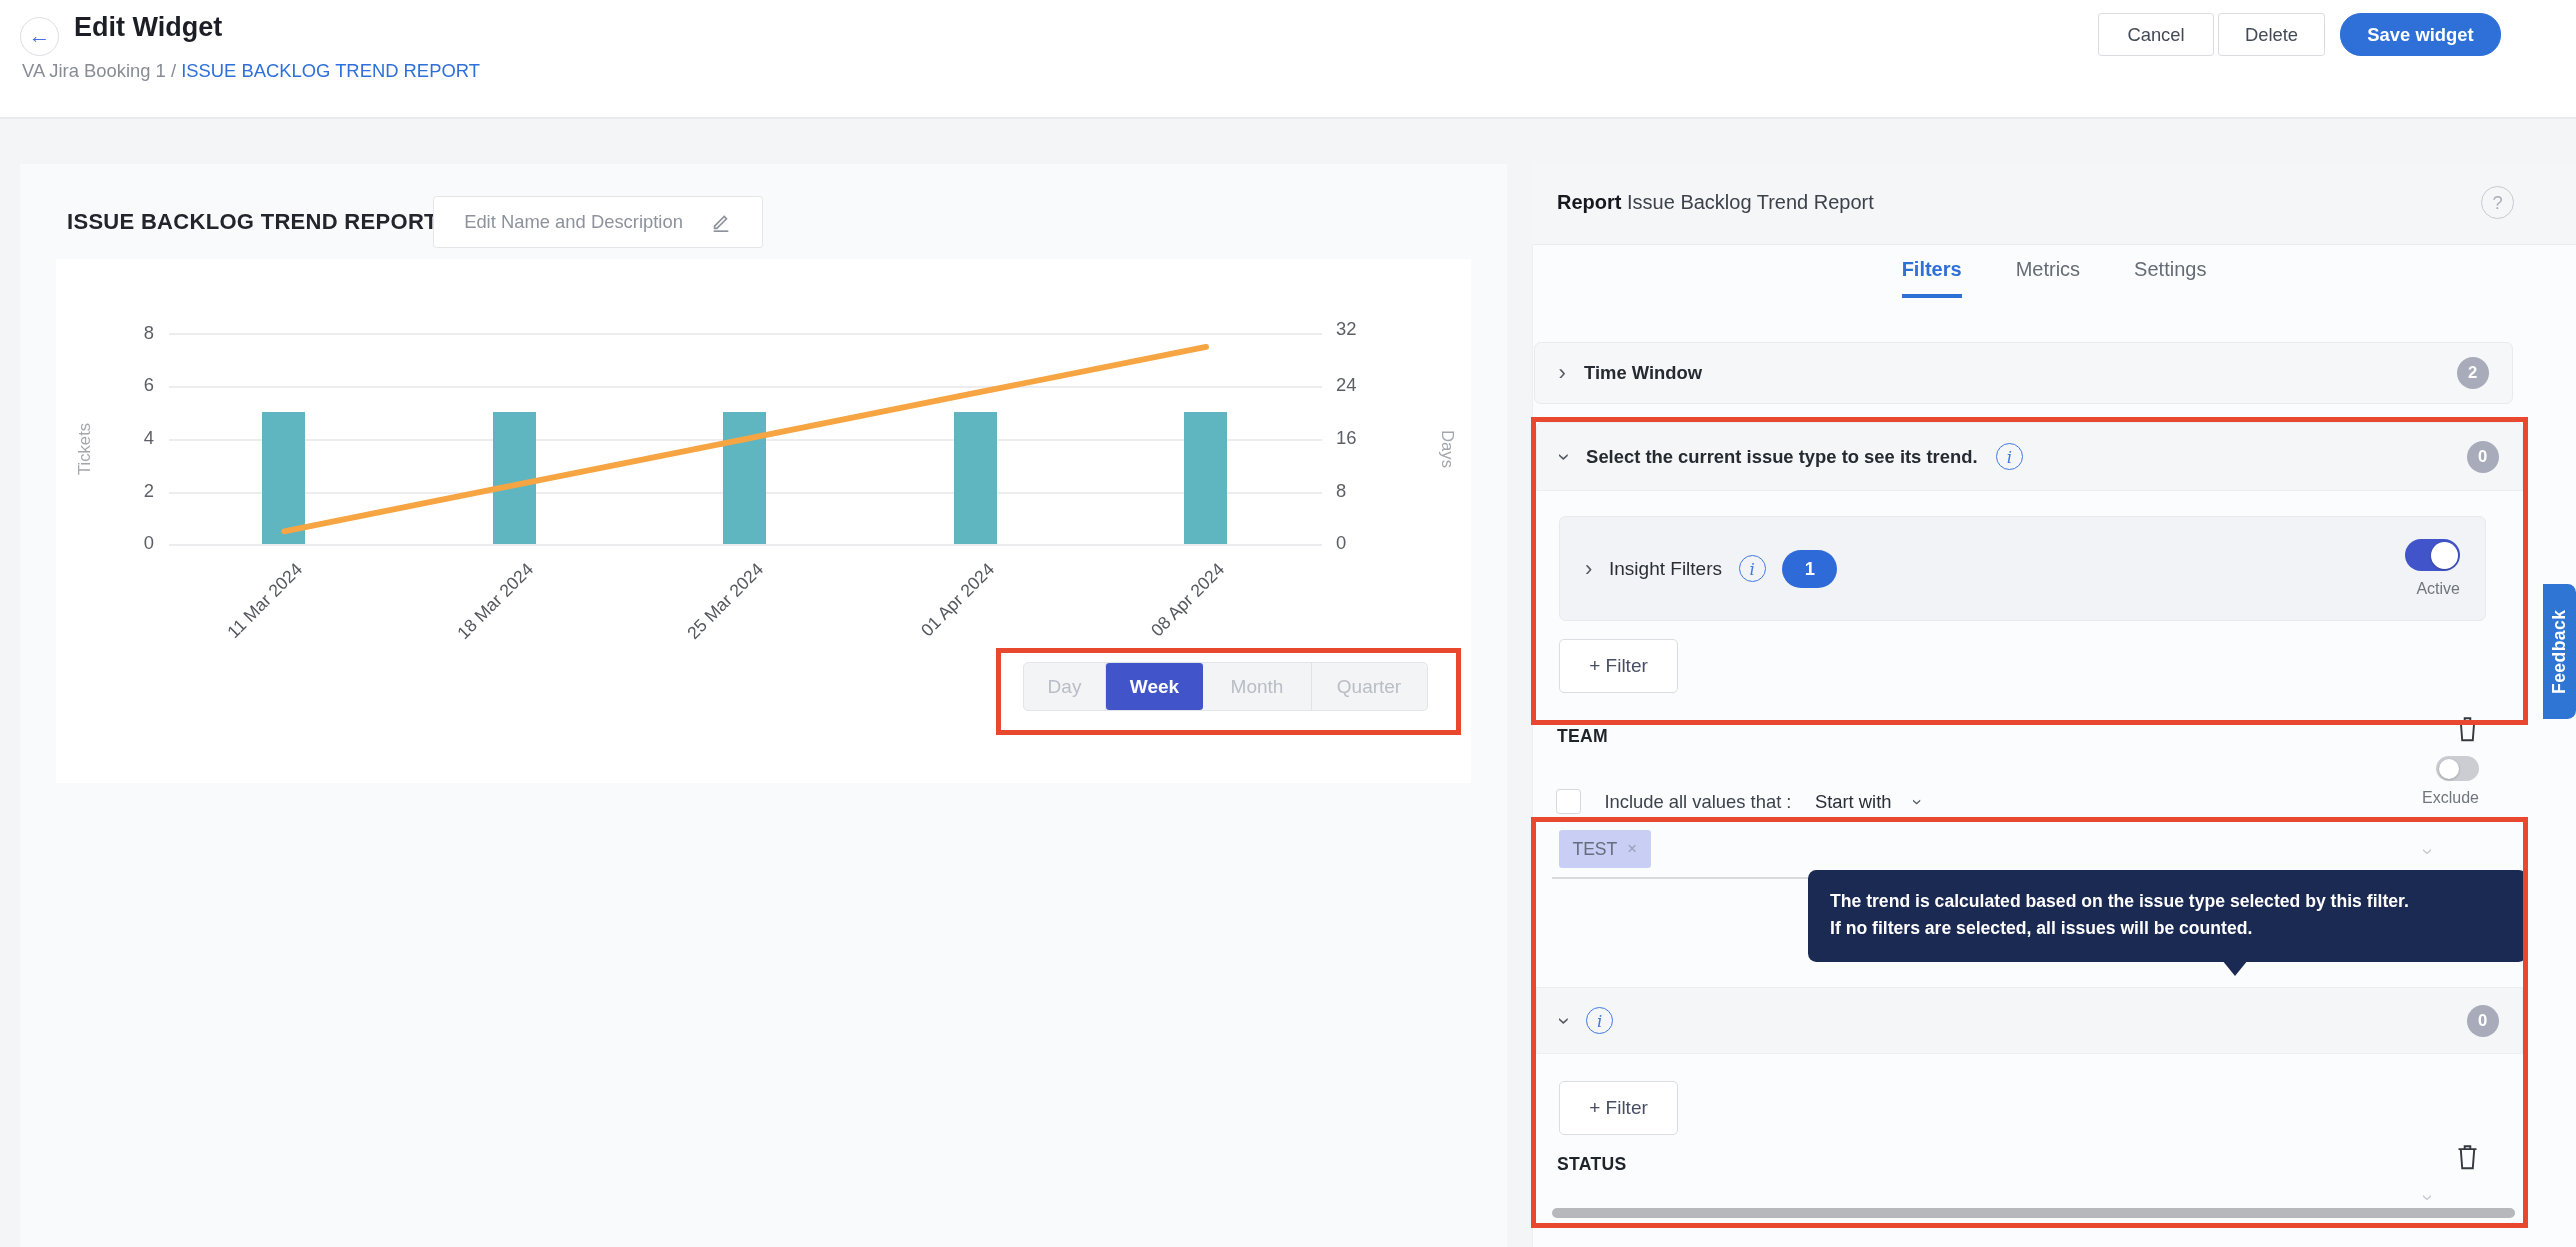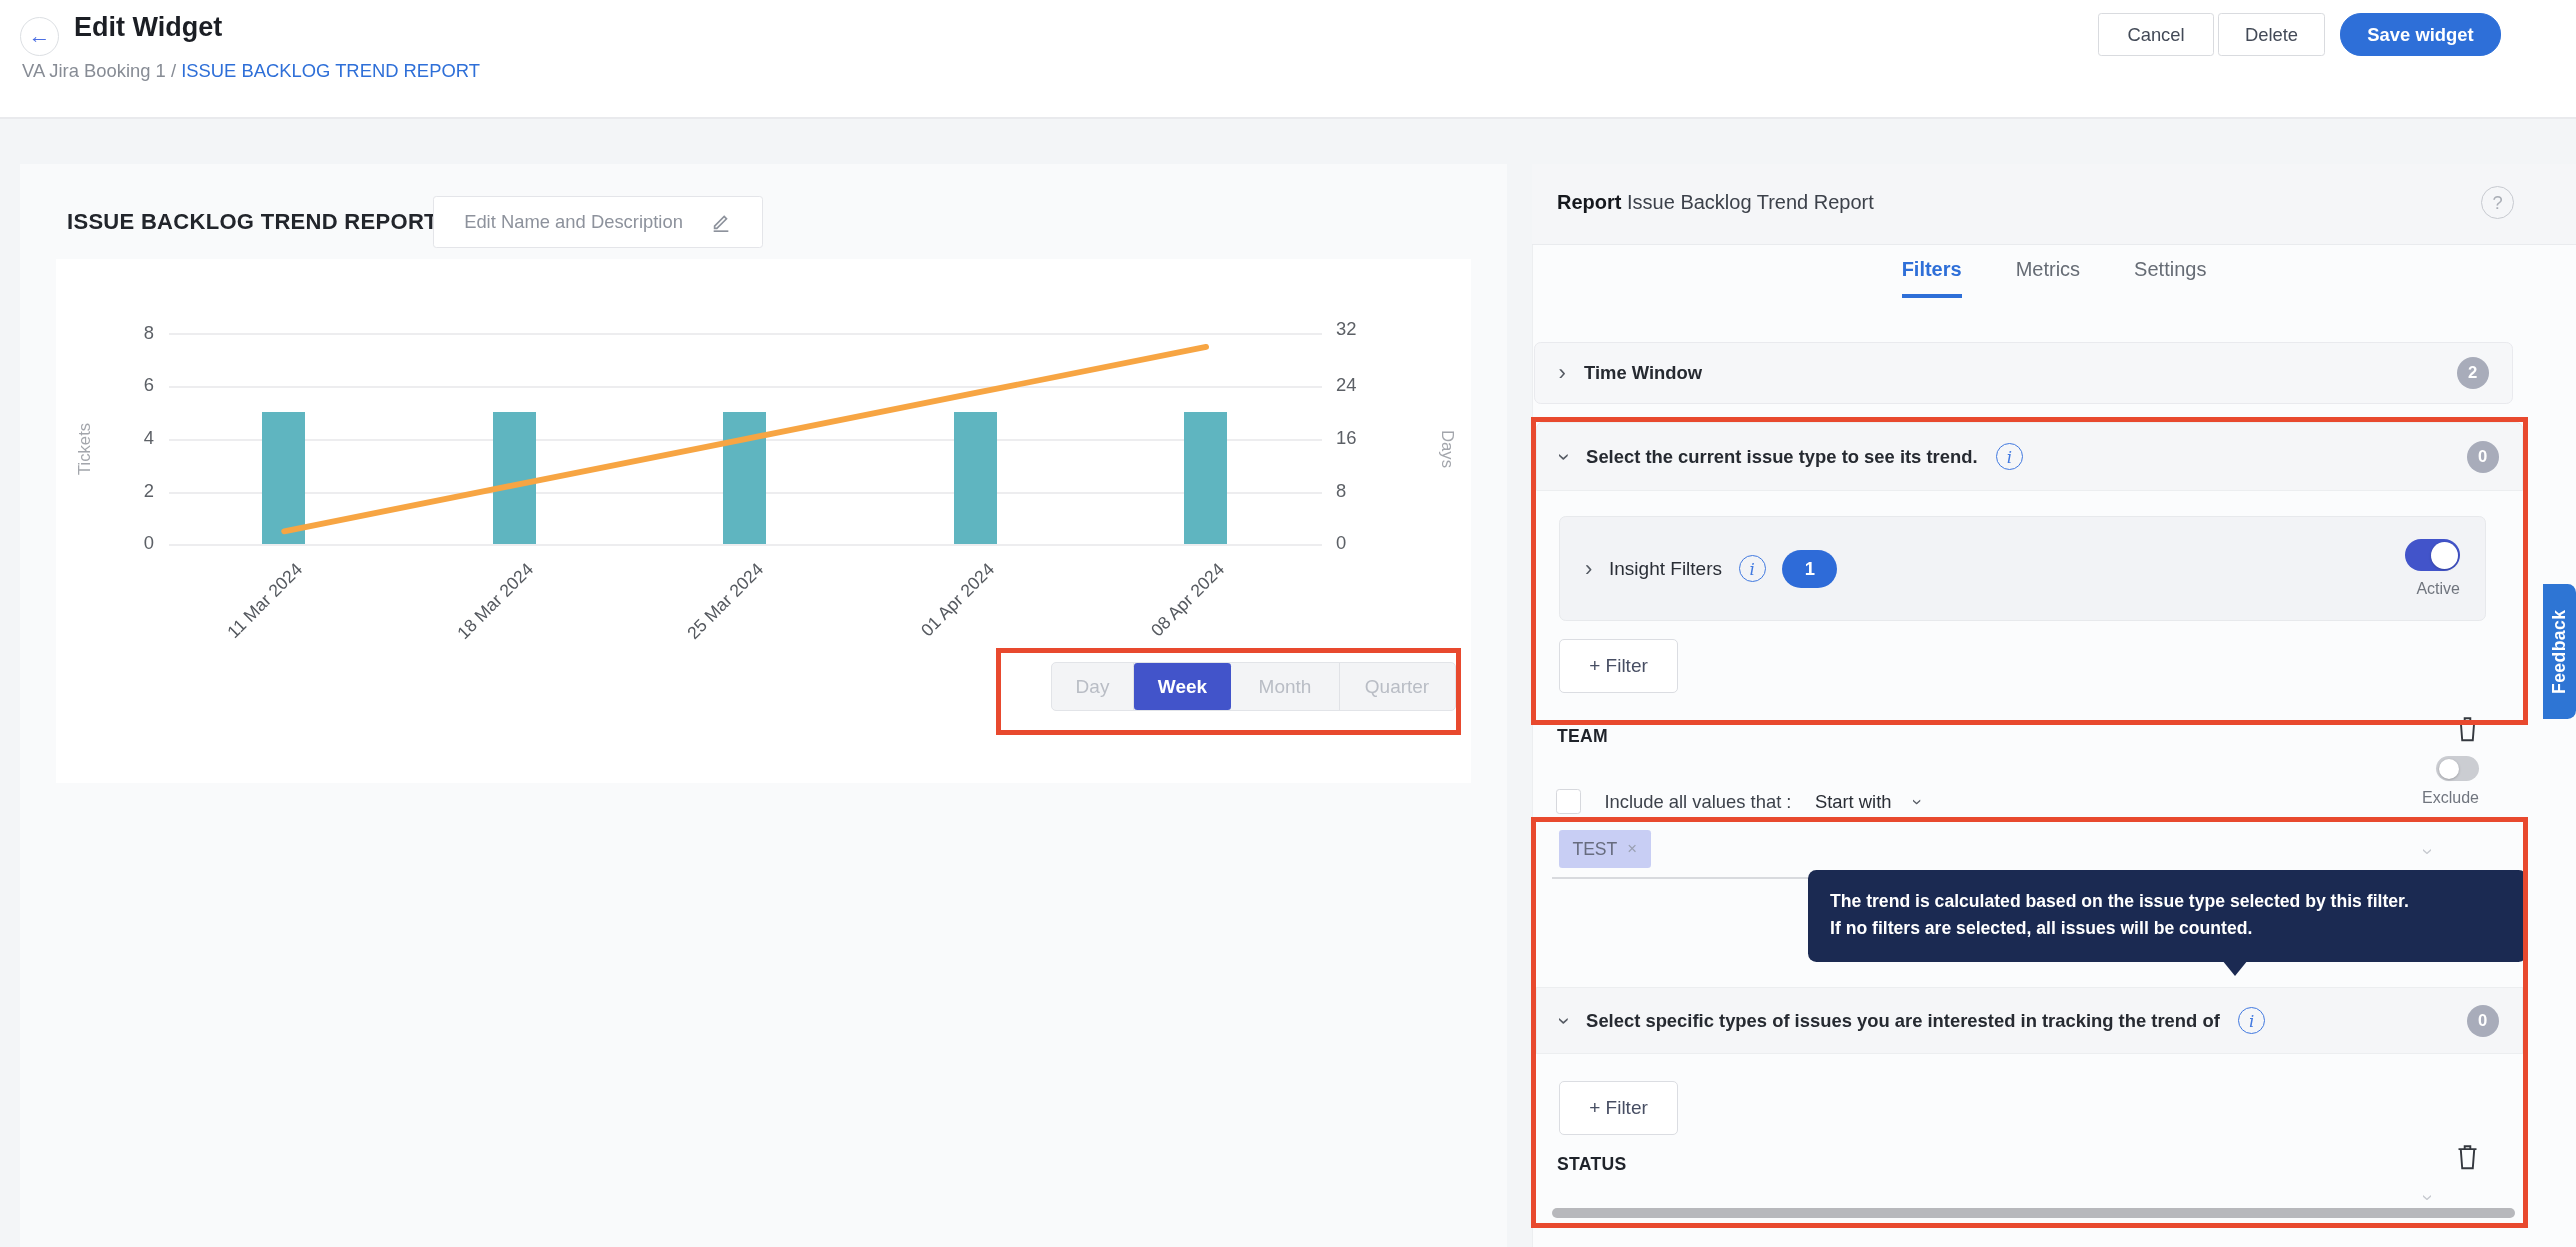--- a/index.html
+++ b/index.html
@@ -24,21 +24,21 @@
     border-radius:3.3px;color:#8d929c;font-size:18.4px;display:flex;align-items:center;justify-content:center;gap:27px;}
   .plot{left:56px;top:259px;width:1415px;height:524px;background:#fff;}
   .gridline{position:absolute;height:1.7px;background:#ededef;}
   .tick{position:absolute;font-size:18.4px;color:#5c6066;}
   .axis-name{position:absolute;font-size:16.7px;color:#a3a6ac;white-space:nowrap;}
   .bar{position:absolute;}
   .xlabel{position:absolute;width:142px;text-align:right;font-size:17.6px;color:#55595f;
     transform-origin:100% 0;transform:rotate(-45deg);white-space:nowrap;}
   
   .gran-wrap{left:1023px;top:662px;width:405px;height:49px;background:#f3f4f6;border:1.7px solid #e2e4e8;
-    border-radius:5px;display:flex;box-sizing:border-box;overflow:hidden;margin-left:28px;}
+    border-radius:5px;display:flex;box-sizing:border-box;overflow:hidden;}
   .seg{display:flex;align-items:center;justify-content:center;font-size:19px;color:#b9bdc5;
     border-right:1.7px solid #e0e2e6;box-sizing:border-box;}
   .seg:last-child{border-right:none;}
   .seg.sel{background:#4254ca;color:#fff;font-weight:600;border-radius:3.3px;border-right:none;}
   
   .panel{left:1532px;top:164px;width:1044px;height:1084px;background:#fbfcfd;border-left:0.8px solid #eceef0;}
   .panel-strip{left:1532px;top:164px;width:1044px;height:80px;background:#f5f6f8;border-bottom:1.7px solid #e9ebee;}
   .report-line{left:1557px;top:191px;font-size:20px;color:#3c414a;}
   .report-line .b{font-weight:700;color:#15181d;}
   .circle-icon{border-radius:50%;box-sizing:border-box;display:flex;align-items:center;justify-content:center;}
@@ -223,21 +223,20 @@
   <div class="underline" style="left:1552px;top:877px;width:962px;"></div>
 
   <div class="abs tooltip">
     <div>The trend is calculated based on the issue type selected by this filter.</div>
     <div>If no filters are selected, all issues will be counted.</div>
   </div>
   <div class="abs caret"></div>
 
   <div class="abs sec-hdr" style="top:987px;height:67px;">
     <span class="chev down">›</span>
-    <span class="sec-title">Select specific types of issues you are interested in tracking the trend of</span>
     <span class="circle-icon info-icon">
       <span>i</span>
       </span>
     <span style="flex:1"></span>
     <span class="badge">0</span>
   </div>
 
   <div class="abs filter-btn" style="left:1559px;top:1081px;">+ Filter</div>
 
   <div class="abs heading-sm" style="left:1557px;top:1154px;">STATUS</div>

